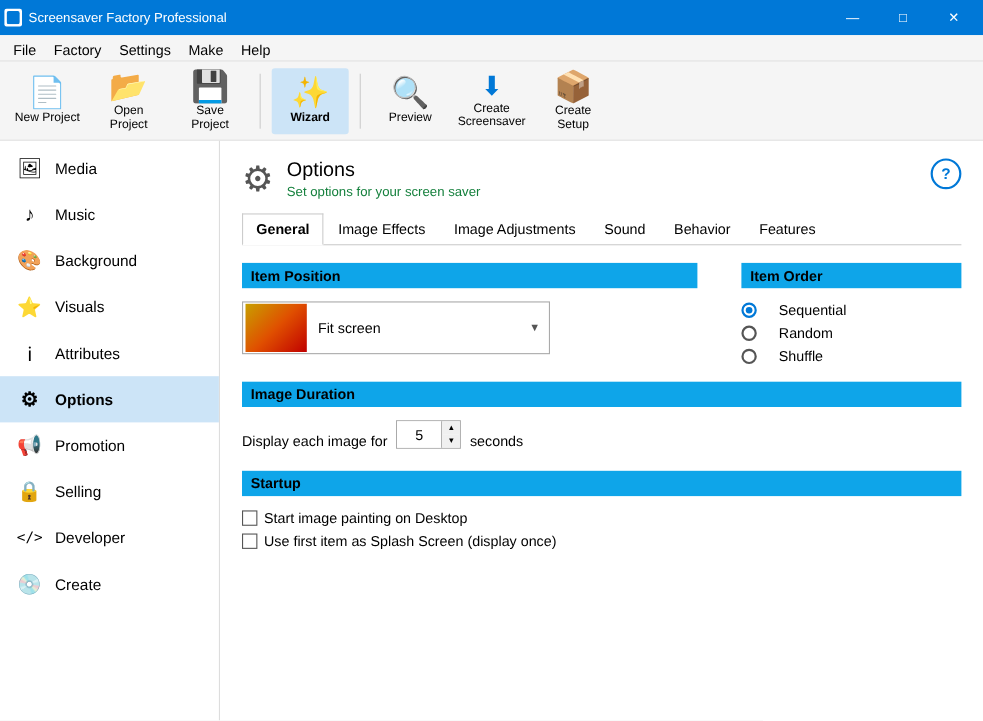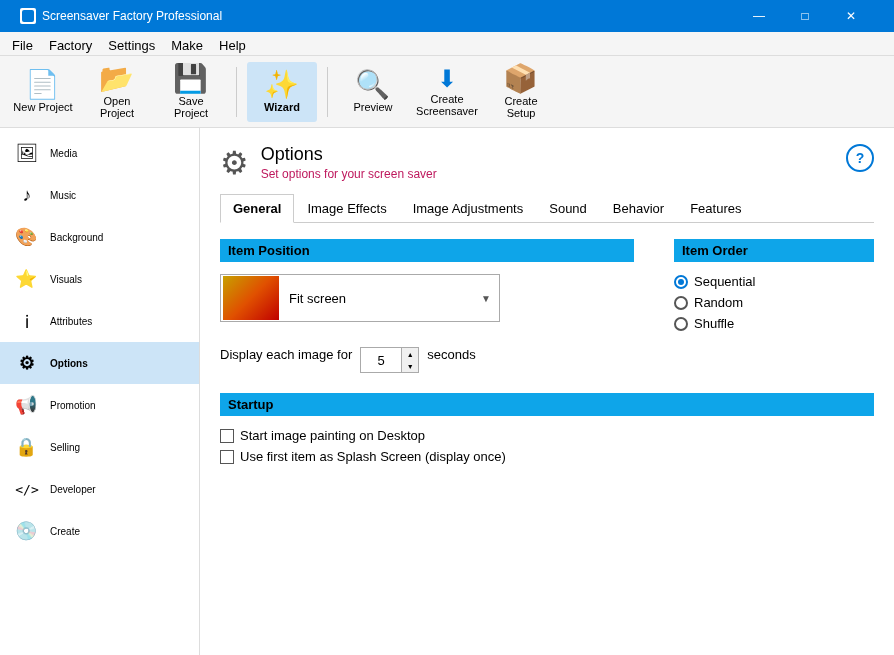--- a/index.html
+++ b/index.html
@@ -1,19 +1,19 @@
 <!DOCTYPE html>
 <html><head>
   <meta charset="utf-8">
   <style>
     * { box-sizing: border-box; margin: 0; padding: 0; }
     body { font-family: 'Segoe UI', Arial, sans-serif; font-size: 13px; background: #f0f0f0; color: #000; width: 894px; height: 655px; overflow: hidden; }
 
     
-    .title-bar { background: #0078d7; color: #fff; height: 32px; display: flex; align-items: center; padding: 0 20px; user-select: none; }
+    .title-bar { background: #0078d7; color: #fff; height: 32px; display: flex; align-items: center; padding: 0 4px; user-select: none; }
     .title-bar-icon { width: 16px; height: 16px; margin-right: 6px; background: #fff; border-radius: 2px; display: flex; align-items: center; justify-content: center; }
     .title-bar-icon svg { width: 12px; height: 12px; }
     .title-bar-title { flex: 1; font-size: 12px; }
     .title-bar-controls { display: flex; gap: 0; }
     .title-bar-btn { width: 46px; height: 32px; display: flex; align-items: center; justify-content: center; cursor: pointer; color: #fff; font-size: 12px; }
 
     
     .menu-bar { background: #f5f5f5; height: 24px; display: flex; align-items: flex-end; padding: 0 4px; border-bottom: 1px solid #ddd; }
     .menu-item { padding: 2px 8px; cursor: pointer; font-size: 13px; }
 
@@ -26,30 +26,30 @@
     .toolbar-btn.active-btn { background: #cce4f7; }
 
     
     .main-layout { display: flex; height: calc(655px - 32px - 24px - 72px); }
 
     
     .sidebar { width: 200px; background: #fff; border-right: 1px solid #ddd; padding-top: 4px; }
     .sidebar-item { display: flex; align-items: center; padding: 10px 16px; cursor: pointer; gap: 12px; }
     .sidebar-item.active { background: #cce4f7; font-weight: bold; }
     .sidebar-icon { width: 22px; height: 22px; display: flex; align-items: center; justify-content: center; font-size: 18px; }
-    .sidebar-label { font-size: 10px; }
+    .sidebar-label { font-size: 14px; }
 
     
     .content-area { flex: 1; background: #fff; padding: 16px 20px; overflow-y: auto; }
 
     
     .options-header { display: flex; align-items: flex-start; margin-bottom: 12px; }
     .options-gear { font-size: 32px; color: #555; margin-right: 12px; }
     .options-title { font-size: 18px; font-weight: 400; }
-    .options-subtitle { font-size: 12px; color: #be185d; margin-top: 2px; }
+    .options-subtitle { font-size: 12px; color: #15803d; margin-top: 2px; }
     .help-btn { margin-left: auto; width: 28px; height: 28px; border-radius: 50%; border: 2px solid #0078d7; color: #0078d7; display: flex; align-items: center; justify-content: center; font-weight: bold; font-size: 14px; cursor: pointer; }
 
     
     .tabs { display: flex; border-bottom: 1px solid #ccc; margin-bottom: 16px; }
     .tab { padding: 6px 12px; cursor: pointer; font-size: 13px; border: 1px solid transparent; margin-bottom: -1px; }
     .tab.active { background: #fff; border: 1px solid #ccc; border-bottom: 1px solid #fff; font-weight: 700; }
 
     
     .section-header { background: #0ea5e9; padding: 4px 8px; font-size: 13px; font-weight: 600; margin-bottom: 12px; }
 
@@ -59,27 +59,27 @@
     .col-right { flex: 0 0 200px; }
 
     .position-dropdown { display: flex; align-items: center; border: 1px solid #aaa; height: 48px; width: 280px; cursor: pointer; background: #fff; }
     .position-thumb { width: 56px; height: 44px; margin: 2px; background: #c00; display: flex; align-items: center; justify-content: center; overflow: hidden; }
     .position-thumb-inner { width: 100%; height: 100%; background: linear-gradient(135deg, #c8a000 0%, #e05000 50%, #c00000 100%); }
     .position-label { flex: 1; padding: 0 8px; font-size: 13px; }
     .position-arrow { padding: 0 8px; font-size: 10px; color: #555; }
 
     
     .radio-group { display: flex; flex-direction: column; gap: 6px; }
-    .radio-item { display: flex; align-items: center; gap: 6px; cursor: pointer; }
+    .radio-item { display: flex; align-items: center; gap: 20px; cursor: pointer; }
     .radio-circle { width: 14px; height: 14px; border-radius: 50%; border: 2px solid #555; display: flex; align-items: center; justify-content: center; }
     .radio-circle.checked::after { content: ''; width: 6px; height: 6px; border-radius: 50%; background: #0078d7; }
     .radio-circle.checked { border-color: #0078d7; }
 
     
-    .duration-row { display: flex; align-items: flex-start; gap: 8px; margin-bottom: 20px; }
+    .duration-row { display: flex; align-items: flex-end; gap: 8px; margin-bottom: 20px; }
     .spinner { display: flex; align-items: stretch; border: 1px solid #aaa; }
     .spinner input { width: 40px; height: 24px; border: none; text-align: center; font-size: 13px; outline: none; }
     .spinner-btns { display: flex; flex-direction: column; border-left: 1px solid #aaa; }
     .spinner-btn { width: 16px; height: 12px; display: flex; align-items: center; justify-content: center; font-size: 7px; cursor: pointer; background: #f0f0f0; line-height: 1; }
 
     
     .checkbox-item { display: flex; align-items: center; gap: 6px; cursor: pointer; margin-bottom: 6px; }
     .checkbox-box { width: 14px; height: 14px; border: 1px solid #555; background: #fff; display: flex; align-items: center; justify-content: center; }
   </style>
 </head>
@@ -231,20 +231,21 @@
           </label>
           <label class="radio-item">
             <div class="radio-circle"></div>
             <span>Shuffle</span>
           </label>
         </div>
       </div>
     </div>
 
     <div style="margin-bottom:16px;">
+      <div class="section-header">Image Duration</div>
       <div class="duration-row">
         <span>Display each image for</span>
         <div class="spinner">
           <input type="text" value="5" style="">
           <div class="spinner-btns">
             <div class="spinner-btn">▲</div>
             <div class="spinner-btn">▼</div>
           </div>
         </div>
         <span>seconds</span>

